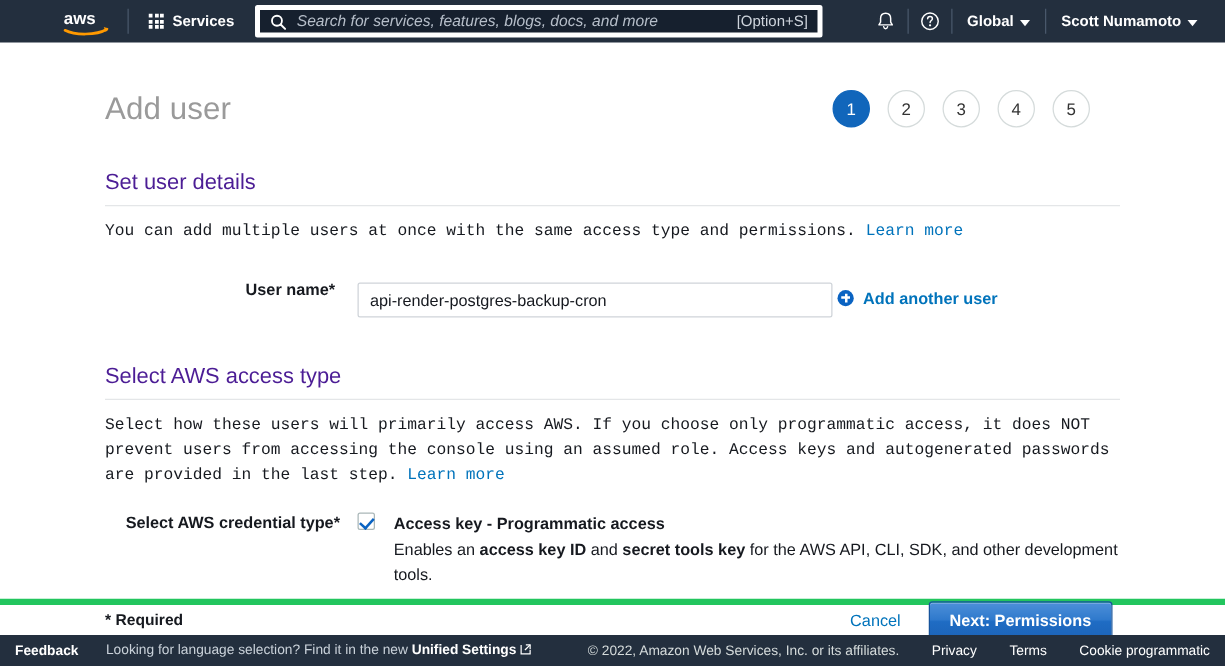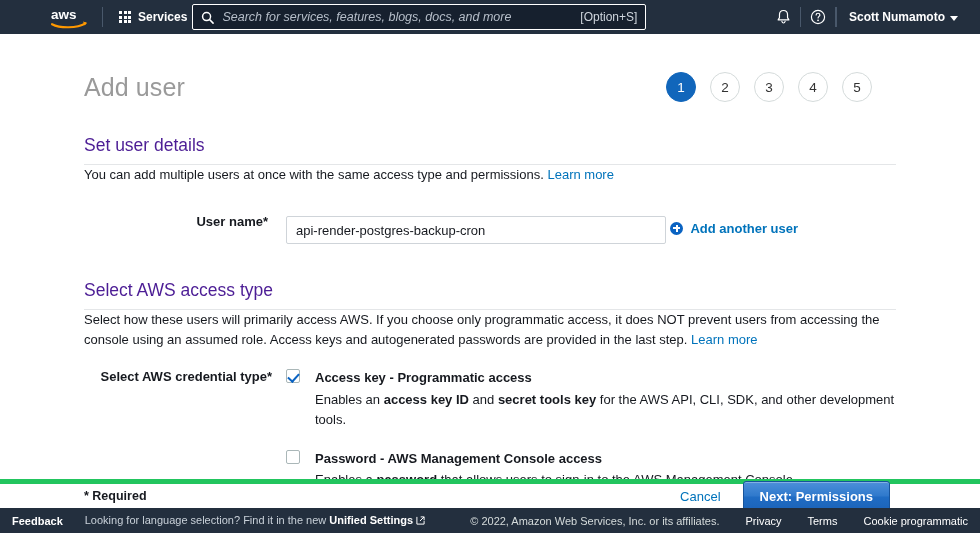--- a/index.html
+++ b/index.html
@@ -35,23 +35,24 @@
     font-size: 12px; font-weight: bold; color: #ffffff;
     padding: 4px 5px; cursor: pointer; white-space: nowrap;
   }
   .grid-icon {
     display: grid; grid-template-columns: repeat(3, 3px);
     grid-template-rows: repeat(3, 3px); gap: 1.5px;
   }
   .grid-icon i { background: #ffffff; width: 3px; height: 3px; display:block; }
 
   .searchbar {
+    margin-left: 12px;
     width: 454px; height: 26px;
     background: #16202e;
-    border: 1px solid #ffffff;
+    border: 4px solid #ffffff;
     border-radius: 2px;
     display: flex; align-items: center;
     padding: 0 8px;
     cursor: text;
   }
   .search-icon { flex: 0 0 auto; margin-right: 8px; display:flex; }
   .search-ph {
     flex: 1 1 auto;
     font-size: 12.5px; font-style: italic; color: #b6bec9;
     white-space: nowrap; overflow: hidden;
@@ -104,20 +105,22 @@
 
   
   .content { padding: 0 84px; }
   .section-title {
     font-size: 17.5px; color: #4c1d95; font-weight: normal;
     margin: 0 0 8px 0;
   }
   .hr { height: 1px; background: #e4e6e8; width: 100%; }
   .section-desc {
     font-size: 13px; color: #16191f; line-height: 1.55;
+    margin-top: 10px;
+    font-family: Liberation Mono, monospace;
   }
   a.link { color: #0073bb; text-decoration: none; cursor: pointer; }
 
   .form-row {
     display: flex; align-items: flex-start; margin-top: 22px;
   }
   .form-label {
     width: 202px; flex: 0 0 202px;
     text-align: right; padding-right: 18px; padding-top: 7px;
     font-size: 13px; font-weight: bold; color: #16191f;
@@ -270,20 +273,24 @@
       </div>
       <div class="nav-sep"></div>
       <div class="nav-icon-btn">
         <svg width="16" height="16" viewBox="0 0 17 17" aria-hidden="true">
           <circle cx="8.5" cy="8.5" r="7" fill="none" stroke="#ffffff" stroke-width="1.25"></circle>
           <path d="M6.5 6.4 C6.5 5.1 7.4 4.5 8.5 4.5 C9.7 4.5 10.5 5.2 10.5 6.3 C10.5 7.9 8.6 7.9 8.6 9.6" fill="none" stroke="#ffffff" stroke-width="1.25" stroke-linecap="round"></path>
           <circle cx="8.55" cy="12" r="0.95" fill="#ffffff"></circle>
         </svg>
       </div>
       <div class="nav-sep"></div>
+      <div class="nav-item">
+        <span>Global</span>
+        <span class="caret"></span>
+      </div>
       <div class="nav-sep"></div>
       <div class="nav-item">
         <span>Scott Numamoto</span>
         <span class="caret"></span>
       </div>
     </div>
   </div>
 
   <div class="page-head">
     <h1 class="page-title">Add user</h1>

